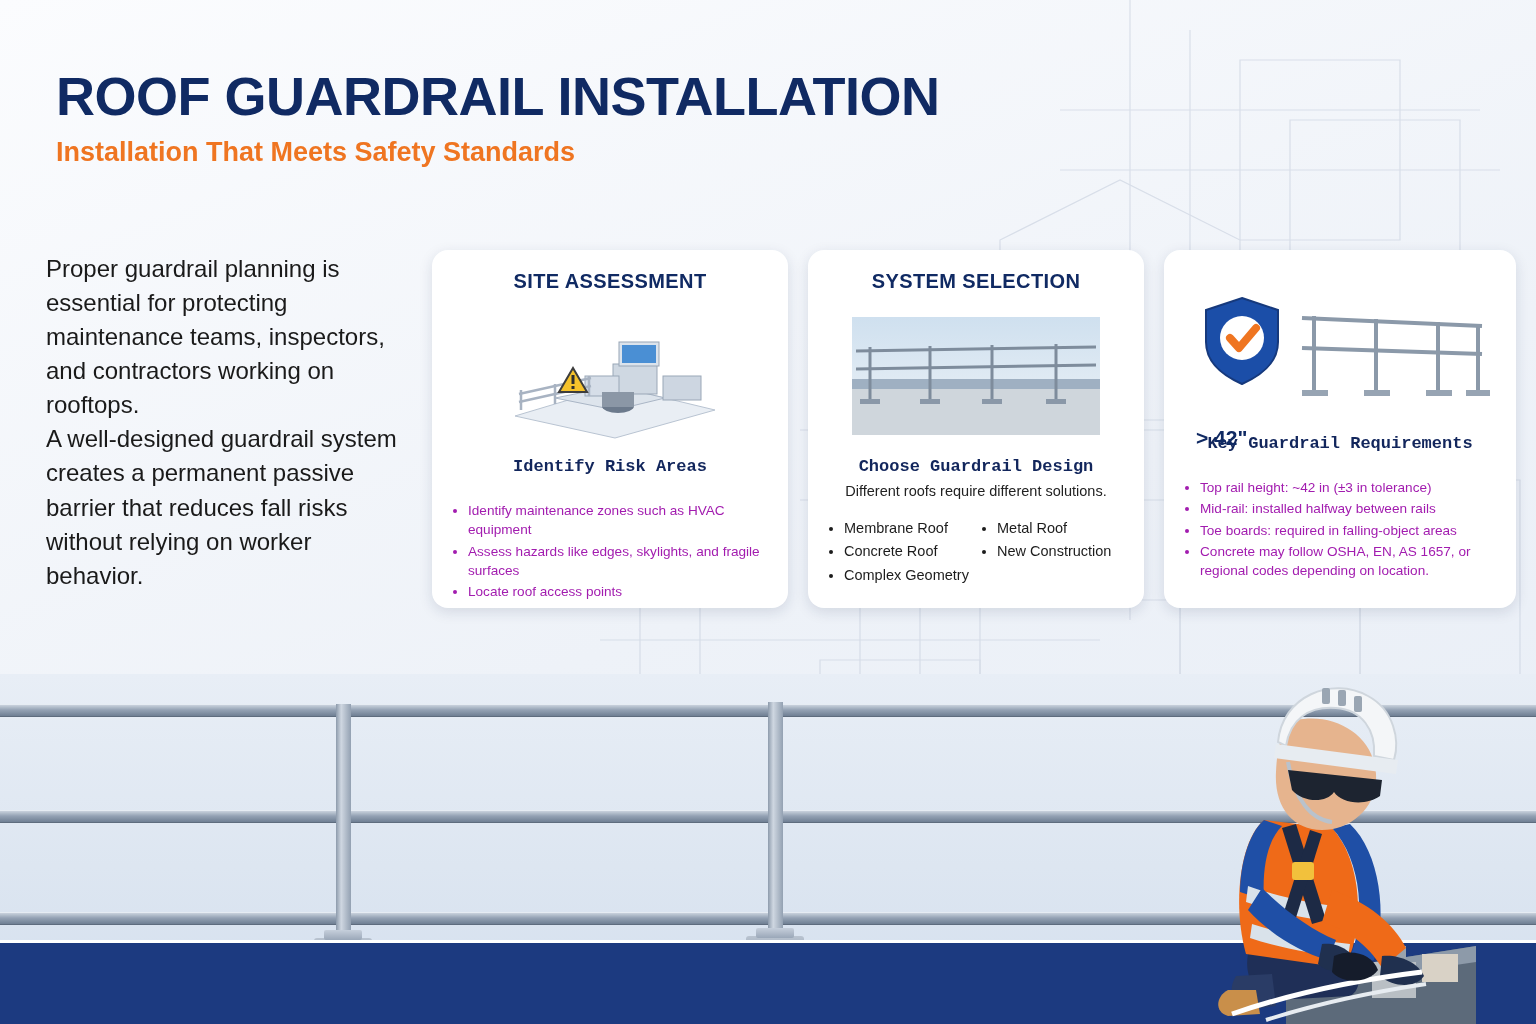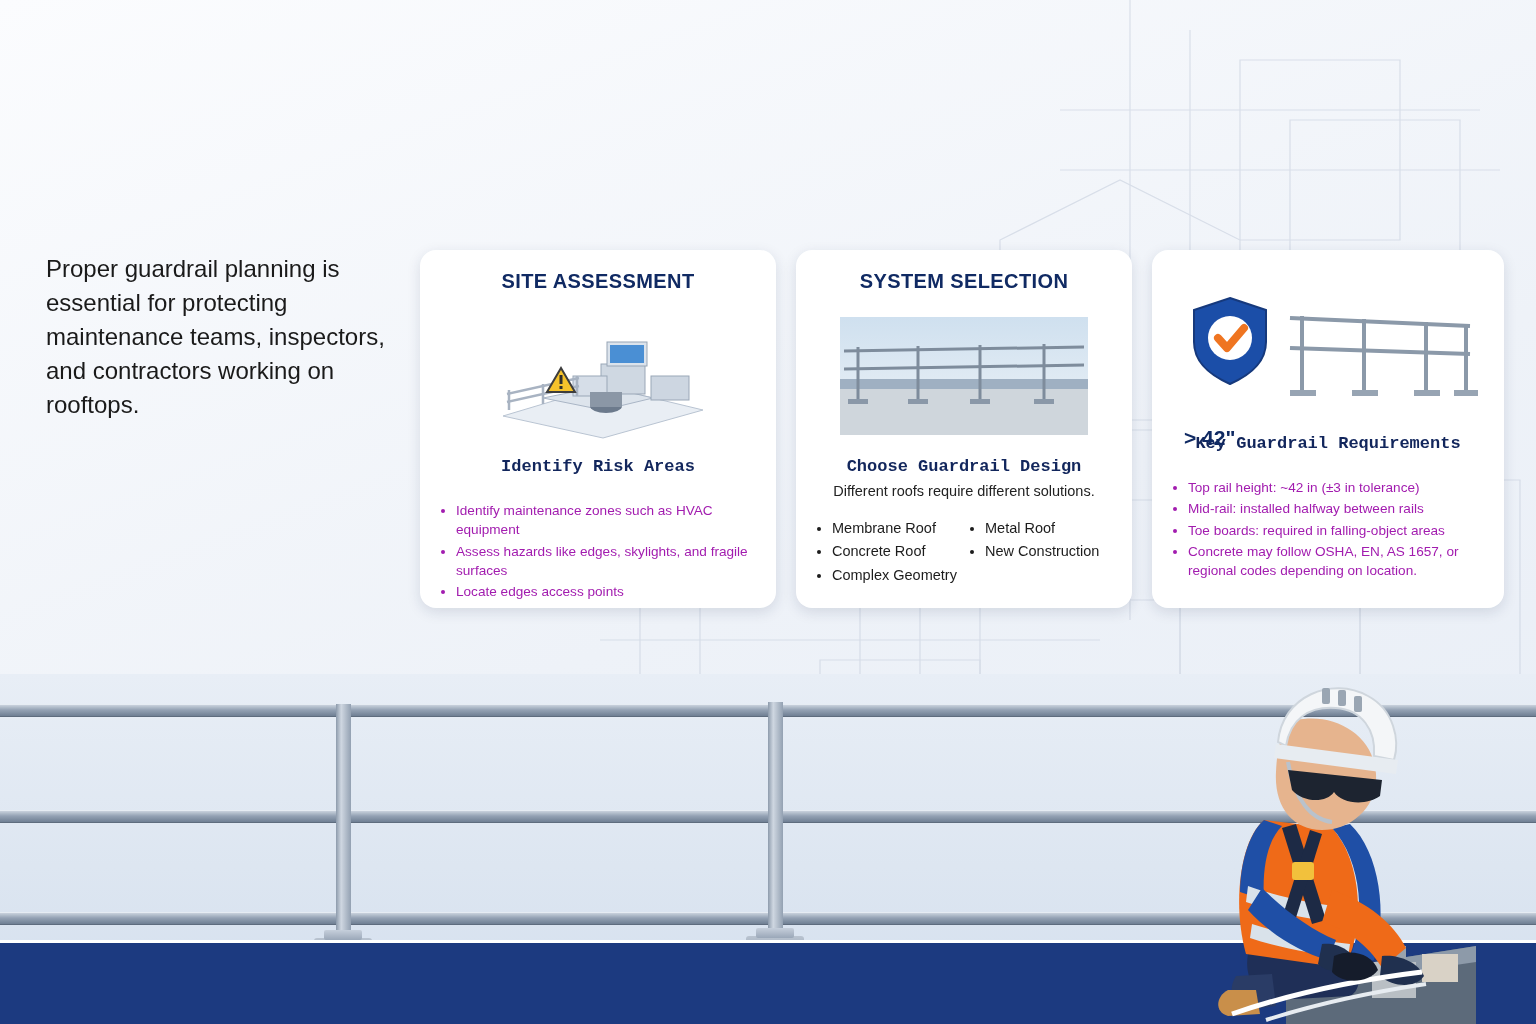--- a/index.html
+++ b/index.html
@@ -45,21 +45,21 @@
     width: 366px;
     font-size: 24px;
     line-height: 1.42;
     color: #1a1a1a;
   }
   .intro p + p { margin-top: 0px; }
 
   
   .cards {
     position: absolute;
-    left: 420px; top: 250px;
+    left: 432px; top: 250px;
     display: flex;
     gap: 20px;
   }
   .card {
     background: #ffffff;
     border-radius: 16px;
     box-shadow: 0 4px 14px rgba(20,40,80,0.13);
     padding: 20px 18px 16px 18px;
     position: relative;
   }
@@ -188,23 +188,28 @@
       <path d="M820 660 L980 660 L980 880 L820 880 Z"></path>
       <path d="M660 720 L820 720 L820 930 L660 930 Z"></path>
       <path d="M1180 540 L1360 540 L1360 760 L1180 760 Z"></path>
       <path d="M1360 480 L1520 480 L1520 700 L1360 700 Z"></path>
       <path d="M560 760 L660 760 L660 930"></path>
       <path d="M1000 240 L1120 180 L1240 240 L1240 420 L1000 420 Z"></path>
       <path d="M430 820 L560 820 L560 960 L430 960 Z"></path>
     </g>
   </svg>
 
+  <div class="header">
+    <div class="title">ROOF GUARDRAIL INSTALLATION</div>
+    <div class="subtitle">Installation That Meets Safety Standards</div>
+  </div>
 
   <div class="intro">
     <p>Proper guardrail planning is essential for protecting maintenance teams, inspectors, and contractors working on rooftops.</p>
+    <p>A well-designed guardrail system creates a permanent passive barrier that reduces fall risks without relying on worker behavior.</p>
   </div>
 
   <div class="cards">
 
     <div class="card c1">
       <div class="card-title">SITE ASSESSMENT</div>
       <div class="art">
         <svg width="230" height="140" viewBox="0 0 230 140">
           <g>
             <polygon points="20,110 120,132 220,104 120,80" fill="#e9eef4" stroke="#b9c4d2"></polygon>
@@ -225,21 +230,21 @@
             <polygon points="78,62 92,86 64,86" fill="#f5c22b" stroke="#3d3d3d" stroke-width="2"></polygon>
             <rect x="76.5" y="69" width="3" height="9" fill="#2e2e2e"></rect>
             <rect x="76.5" y="80" width="3" height="3" fill="#2e2e2e"></rect>
           </g>
         </svg>
       </div>
       <div class="card-sub">Identify Risk Areas</div>
       <ul class="bullets">
         <li>Identify maintenance zones such as HVAC equipment</li>
         <li>Assess hazards like edges, skylights, and fragile surfaces</li>
-        <li>Locate edges access points</li>
+        <li>Locate roof access points</li>
       </ul>
     </div>
 
     <div class="card c2">
       <div class="card-title">SYSTEM SELECTION</div>
       <div class="art">
         <svg width="248" height="118" viewBox="0 0 248 118">
           <defs>
             <linearGradient id="sky2" x1="0" y1="0" x2="0" y2="1">
               <stop offset="0%" stop-color="#cfe0ef"></stop>

